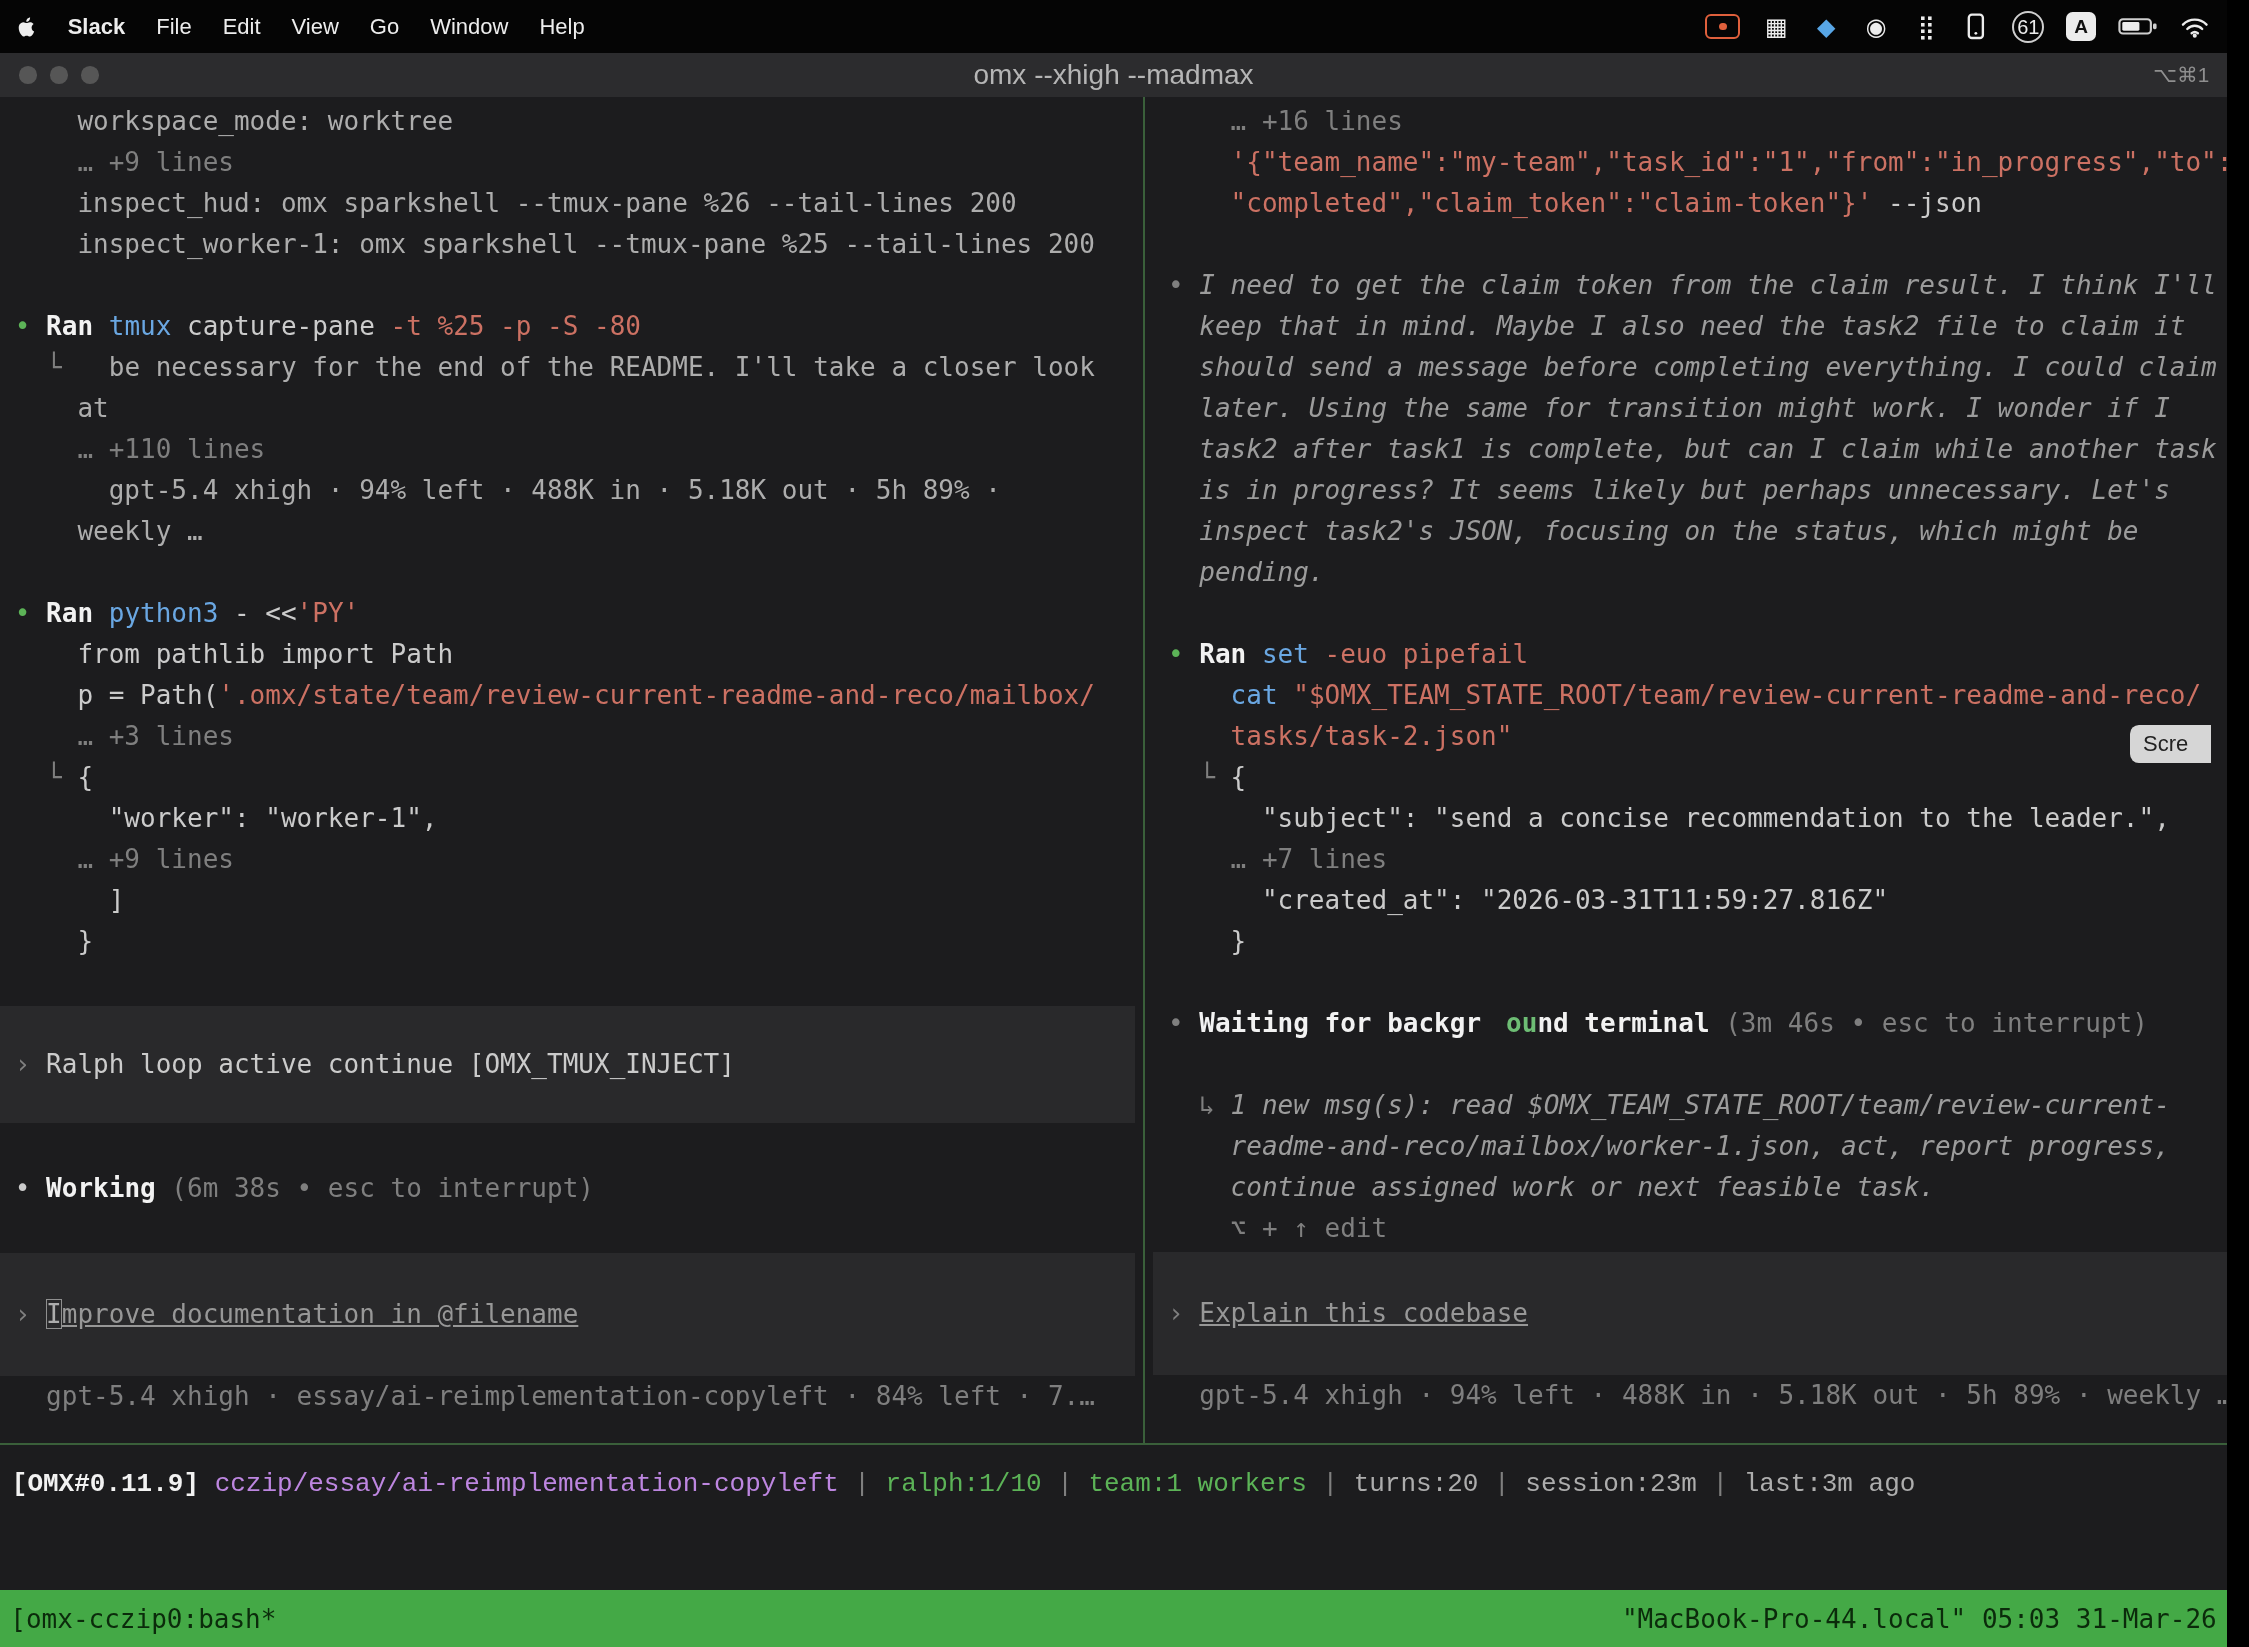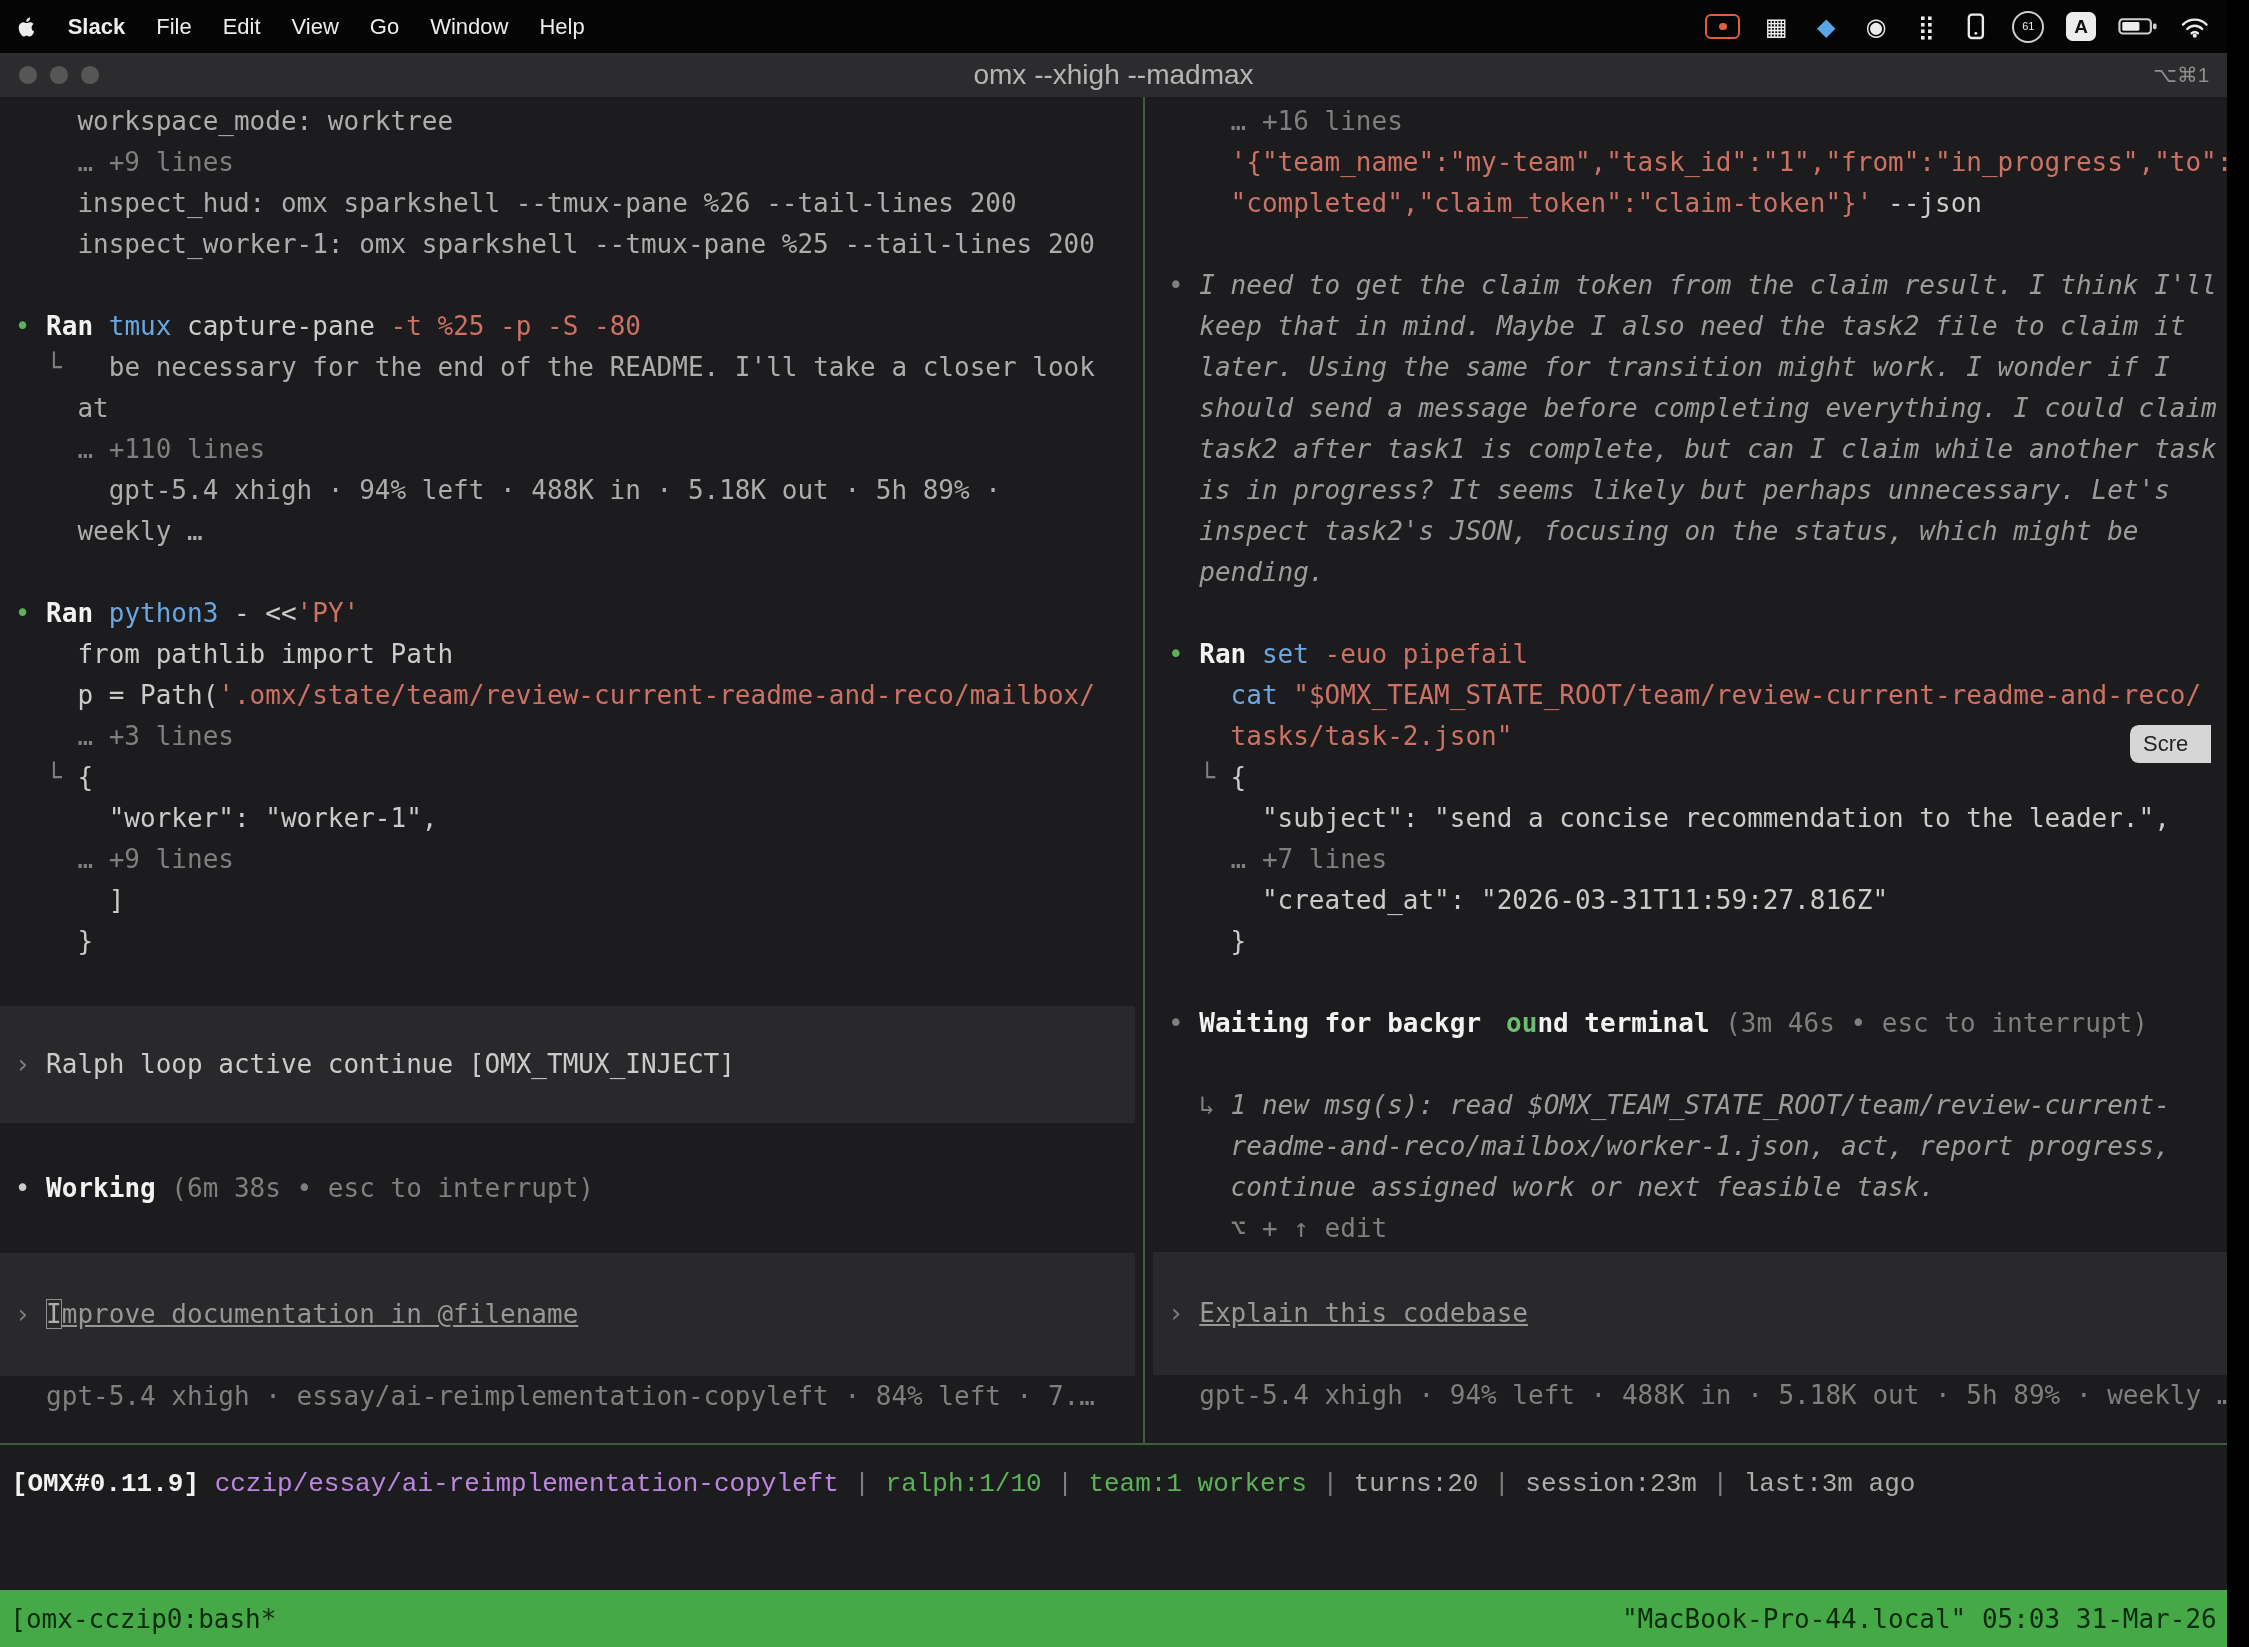--- a/index.html
+++ b/index.html
@@ -15,21 +15,21 @@
   .appname{font-weight:700;}
   .menu-item{font-weight:400;}
   .menu-right{display:flex;align-items:center;gap:22px;}
   .sicon{display:flex;align-items:center;justify-content:center;min-width:28px;height:35px;color:#ececec;}
   .sicon.glyph{font-size:24px;}
   .sicon.blue{color:#58a6e6;}
   .rec-box{width:31px;height:20.7px;border:2.2px solid #e0603c;border-radius:5.9px;position:relative;}
   .rec-box::after{content:"";position:absolute;left:50%;top:50%;width:7.4px;height:7.4px;margin:-3.7px 0 0 -3.7px;
                   border-radius:50%;background:#e0603c;}
   .gauge{width:32px;height:32px;border:2.2px solid #cfcfcf;border-radius:50%;box-sizing:border-box;}
-  .gauge-num{font-size:11px;color:#ececec;line-height:1;}
+  .gauge-num{font-size:20px;color:#ececec;line-height:1;}
   .abox{width:29.5px;height:29.5px;background:#ececec;color:#111;font-weight:700;font-size:19px;
         border-radius:6.6px;display:flex;align-items:center;justify-content:center;}
 
   
   .titlebar{position:absolute;top:53px;left:0;right:0;height:44px;background:#2c2c2e;
             border-bottom:0.7px solid #151515;display:flex;align-items:center;}
   .lights{display:flex;gap:13.3px;padding-left:19px;}
   .light{width:17.7px;height:17.7px;border-radius:50%;background:#565656;}
   .win-title{position:absolute;left:50%;transform:translateX(-50%);color:#b5b5b5;font-size:28px;}
   .win-shortcut{position:absolute;right:17.7px;color:#8f8f8f;font-size:20.7px;}
@@ -186,22 +186,22 @@
 
       <div class="pane right">
         <div class="pane-inner">
           <div>
               <div class="tl"><span class="c-m">    … +16 lines</span></div>
               <div class="tl"><span class="c-r">    '{"team_name":"my-team","task_id":"1","from":"in_progress","to":</span></div>
               <div class="tl"><span class="c-r">    "completed","claim_token":"claim-token"}'</span><span class="c-d"> --json</span></div>
               <div class="tl"></div>
               <div class="tl"><span class="c-m">• </span><span class="c-i">I need to get the claim token from the claim result. I think I'll</span></div>
               <div class="tl"><span class="c-i">  keep that in mind. Maybe I also need the task2 file to claim it</span></div>
+              <div class="tl"><span class="c-i">  should send a message before completing everything. I could claim</span></div>
               <div class="tl"><span class="c-i">  later. Using the same for transition might work. I wonder if I</span></div>
-              <div class="tl"><span class="c-i">  should send a message before completing everything. I could claim</span></div>
               <div class="tl"><span class="c-i">  task2 after task1 is complete, but can I claim while another task</span></div>
               <div class="tl"><span class="c-i">  is in progress? It seems likely but perhaps unnecessary. Let's</span></div>
               <div class="tl"><span class="c-i">  inspect task2's JSON, focusing on the status, which might be</span></div>
               <div class="tl"><span class="c-i">  pending.</span></div>
               <div class="tl"></div>
               <div class="tl"><span class="c-g">• </span><span class="c-b">Ran</span><span class="c-d"> </span><span class="c-u">set</span><span class="c-d"> </span><span class="c-r">-euo pipefail</span></div>
               <div class="tl"><span class="c-d">    </span><span class="c-u">cat</span><span class="c-d"> </span><span class="c-r">"$OMX_TEAM_STATE_ROOT/team/review-current-readme-and-reco/</span></div>
               <div class="tl"><span class="c-r">    tasks/task-2.json"</span></div>
               <div class="tl"><span class="c-m">  └ </span><span class="c-d">{</span></div>
               <div class="tl"><span class="c-d">      "subject": "send a concise recommendation to the leader.",</span></div>

